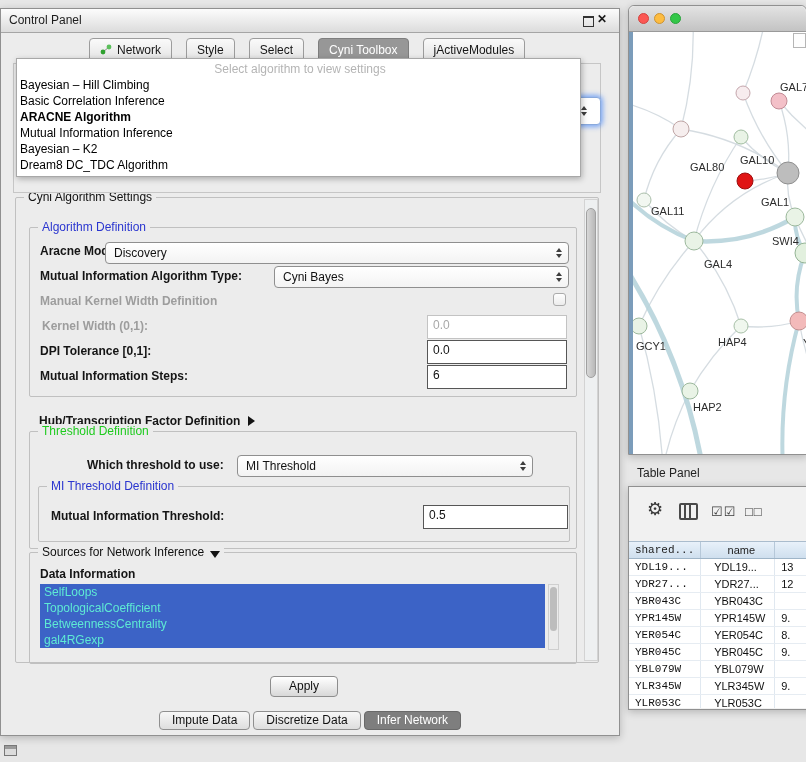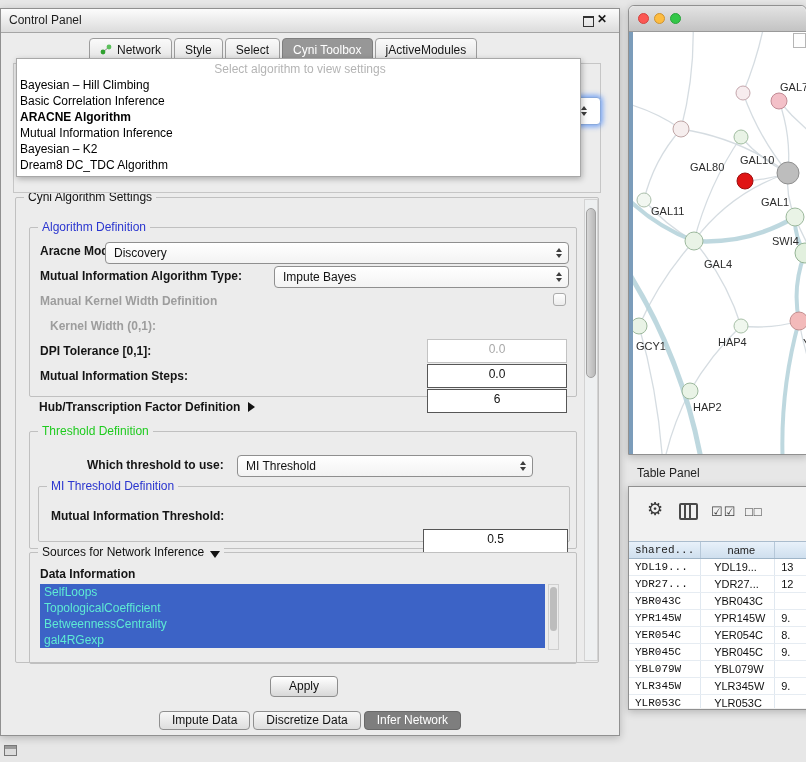--- a/index.html
+++ b/index.html
@@ -8,21 +8,21 @@
 
   .window { position:absolute; border:1px solid #909090; background:#ececec; box-shadow:0 2px 8px rgba(0,0,0,.22); box-sizing:border-box; }
 
   
   #cp { left:0; top:8px; width:620px; height:728px; }
   #cp .titlebar { position:absolute; left:0; top:0; right:0; height:23px; background:linear-gradient(#fcfcfc,#dcdcdc); border-bottom:1px solid #a5a5a5; }
   .cp-title { position:absolute; left:8px; top:4px; font-size:12px; color:#1d1d1d;text-align:center; }
   .winbtn-restore { position:absolute; left:582px; top:7px; width:9px; height:8px; border:1px solid #333; border-top:2px solid #333; background:transparent; }
   .winbtn-close { position:absolute; left:596px; top:3px; font-size:12px; font-weight:bold; color:#1a1a1a; }
 
-  .tabbar { position:absolute; left:0; top:29px; width:100%; height:22px; display:flex; gap:2px; padding-left:88px; box-sizing:border-box; }
+  .tabbar { position:absolute; left:0; top:29px; width:100%; height:22px; display:flex; gap:14px; padding-left:88px; box-sizing:border-box; }
   .tab { display:flex; align-items:center; gap:5px; padding:0 10px; height:21px; border:1px solid #9c9c9c; border-radius:4px 4px 0 0; background:linear-gradient(#fafafa,#e4e4e4); color:#161616; white-space:nowrap; }
   .tab.selected { background:#979797; color:#fff; border-color:#7e7e7e; }
 
   .alg-fragment { position:absolute; left:12px; top:54px; width:586px; height:128px; border:1px solid #c6c6c6; z-index:10; }
   .combo-fragment { position:absolute; left:566px; top:88px; width:32px; height:26px; background:#fff; border:1px solid #89a9dc; border-radius:4px; box-shadow:0 0 5px 2px rgba(96,150,245,.8); z-index:20; display:flex; align-items:center; justify-content:center; }
 
   .popup { position:absolute; left:15px; top:49px; width:563px; background:#fff; border:1px solid #a8a8a8; box-shadow:1px 2px 6px rgba(0,0,0,.28); z-index:50; padding:2px 0 3px 0; }
   .popup-row { height:16px; line-height:16px; padding-left:3px; color:#000; }
   .popup-row.placeholder { text-align:center; color:#b4b4b4; }
   .popup-row.bold { font-weight:bold; }
@@ -38,21 +38,21 @@
   .flabel { position:absolute; font-weight:bold; color:#151515; white-space:nowrap; }
   .flabel.dis { color:#9d9d9d; }
 
   .combo { position:absolute; height:22px; border:1px solid #8f8f8f; border-radius:4px; background:linear-gradient(#ffffff,#f3f3f3); display:flex; align-items:center; padding:0 6px 0 8px; box-sizing:border-box; }
   .combo .val { flex:1; white-space:nowrap; overflow:hidden; }
   .spin { display:flex; flex-direction:column; gap:2px; align-items:center; }
   .spin i { width:0; height:0; display:block; border-left:3px solid transparent; border-right:3px solid transparent; }
   .spin .up { border-bottom:4px solid #3e3e3e; }
   .spin .dn { border-top:4px solid #3e3e3e; }
 
-  .tinput { position:absolute; height:24px; border:1px solid #565656; background:#fff; text-align:center; padding:0 5px; line-height:18px; box-sizing:border-box;margin-top:24px; }
+  .tinput { position:absolute; height:24px; border:1px solid #565656; background:#fff; text-align:left; padding:0 5px; line-height:18px; box-sizing:border-box; }
   .tinput.dis { border-color:#c3c3c3; color:#a8a8a8; }
 
   .checkbox { position:absolute; width:13px; height:13px; border:1px solid #ababab; background:linear-gradient(#fefefe,#ececec); border-radius:3px; box-sizing:border-box; }
 
   .tri-right { display:inline-block; width:0; height:0; border-top:5px solid transparent; border-bottom:5px solid transparent; border-left:7px solid #131313; margin-left:8px; vertical-align:-1px; }
   .tri-down  { display:inline-block; width:0; height:0; border-left:5px solid transparent; border-right:5px solid transparent; border-top:7px solid #131313; margin-left:6px; vertical-align:-2px; }
 
   .attr-list { position:absolute; left:10px; top:31px; width:519px; height:66px; }
   .attr-item { height:16px; line-height:16px; width:505px; background:#3c63c6; color:#5eead4; padding-left:4px; box-sizing:border-box; }
   .attr-scroll { position:absolute; right:0; top:0; width:11px; height:66px; background:#ececec; border:1px solid #cfcfcf; box-sizing:border-box; }
@@ -162,41 +162,41 @@
       <div class="combo" style="left:75px; top:14px; width:464px;">
         <span class="val">Discovery</span>
         <span class="spin">
             <i class="up"></i>
             <i class="dn"></i>
           </span>
       </div>
 
       <span class="flabel" style="left:10px; top:41px;">Mutual Information Algorithm Type:</span>
       <div class="combo" style="left:244px; top:38px; width:295px;">
-        <span class="val">Impute Bayes</span>
+        <span class="val">Cyni Bayes</span>
         <span class="spin">
             <i class="up"></i>
             <i class="dn"></i>
           </span>
       </div>
 
       <span class="flabel dis" style="left:10px; top:66px;">Manual Kernel Width Definition</span>
       <span class="checkbox" style="left:523px; top:65px;"></span>
 
-      <span class="flabel dis" style="left:20px; top:91px;">Kernel Width (0,1):</span>
+      <span class="flabel dis" style="left:12px; top:91px;">Kernel Width (0,1):</span>
       <div class="tinput dis" style="left:397px; top:87px; width:140px;">0.0</div>
 
       <span class="flabel" style="left:10px; top:116px;">DPI Tolerance [0,1]:</span>
       <div class="tinput" style="left:397px; top:112px; width:140px;">0.0</div>
 
       <span class="flabel" style="left:10px; top:141px;">Mutual Information Steps:</span>
       <div class="tinput" style="left:397px; top:137px; width:140px;">6</div>
     </div>
 
-    <span class="flabel" style="left:38px; top:391px;">
+    <span class="flabel" style="left:38px; top:405px;">
       <span>Hub/Transcription Factor Definition</span><span class="tri-right"></span>
     </span>
 
     <div class="group" style="left:28px; top:422px; width:548px; height:118px;">
       <span class="gtitle green">Threshold Definition</span>
 
       <span class="flabel" style="left:57px; top:26px;">Which threshold to use:</span>
       <div class="combo" style="left:207px; top:23px; width:296px;">
         <span class="val">MI Threshold</span>
         <span class="spin">

